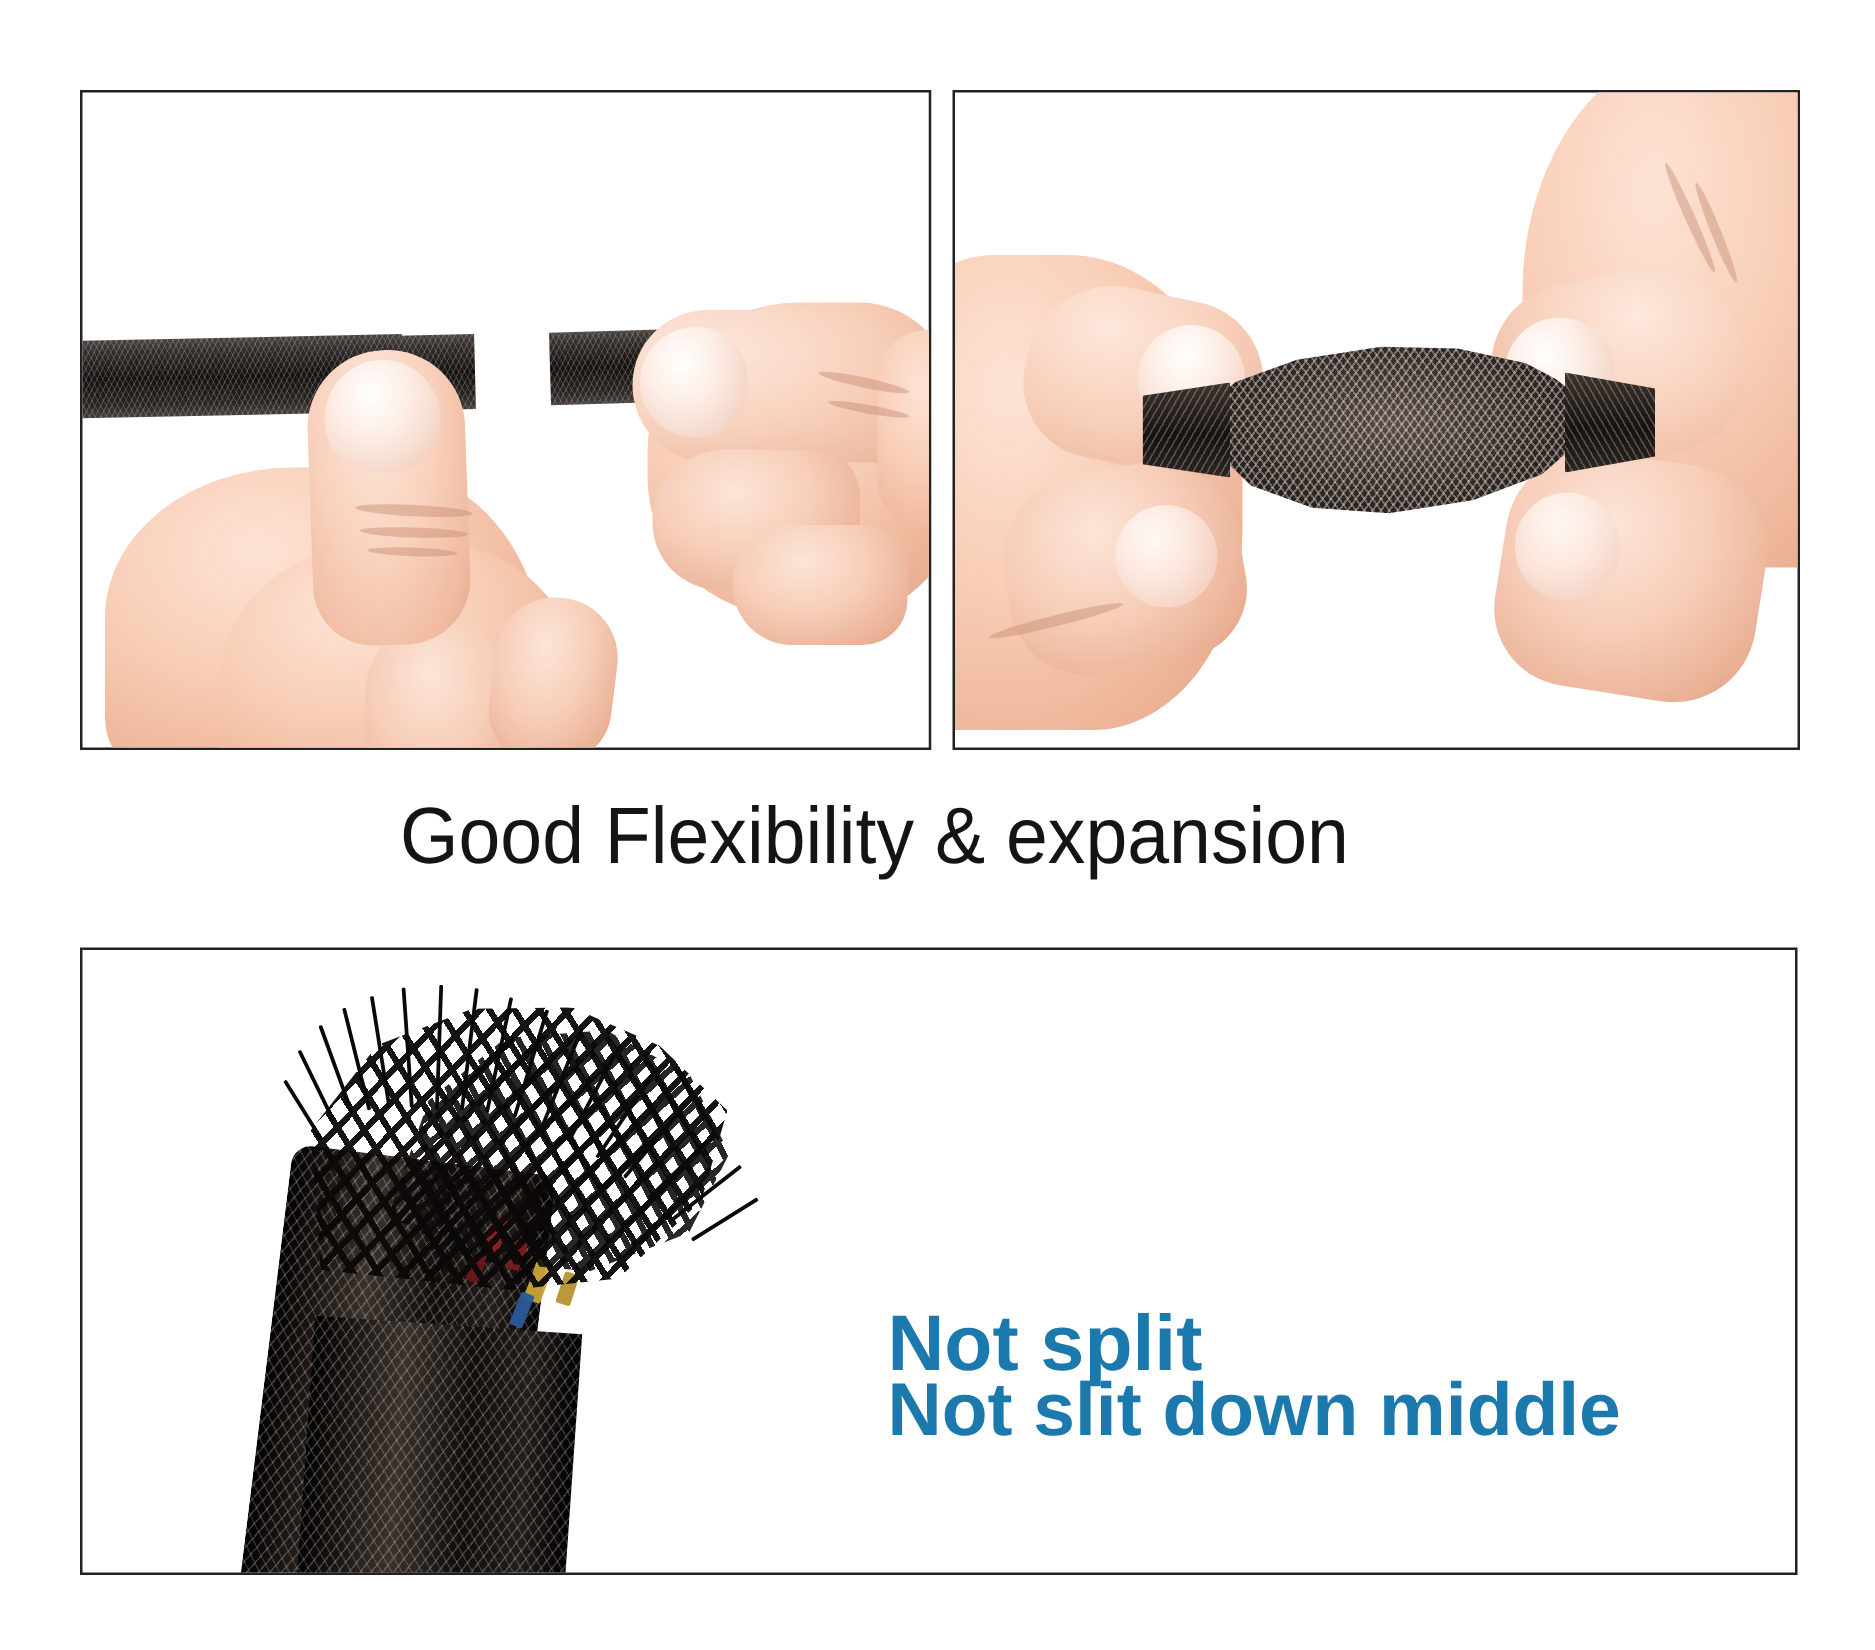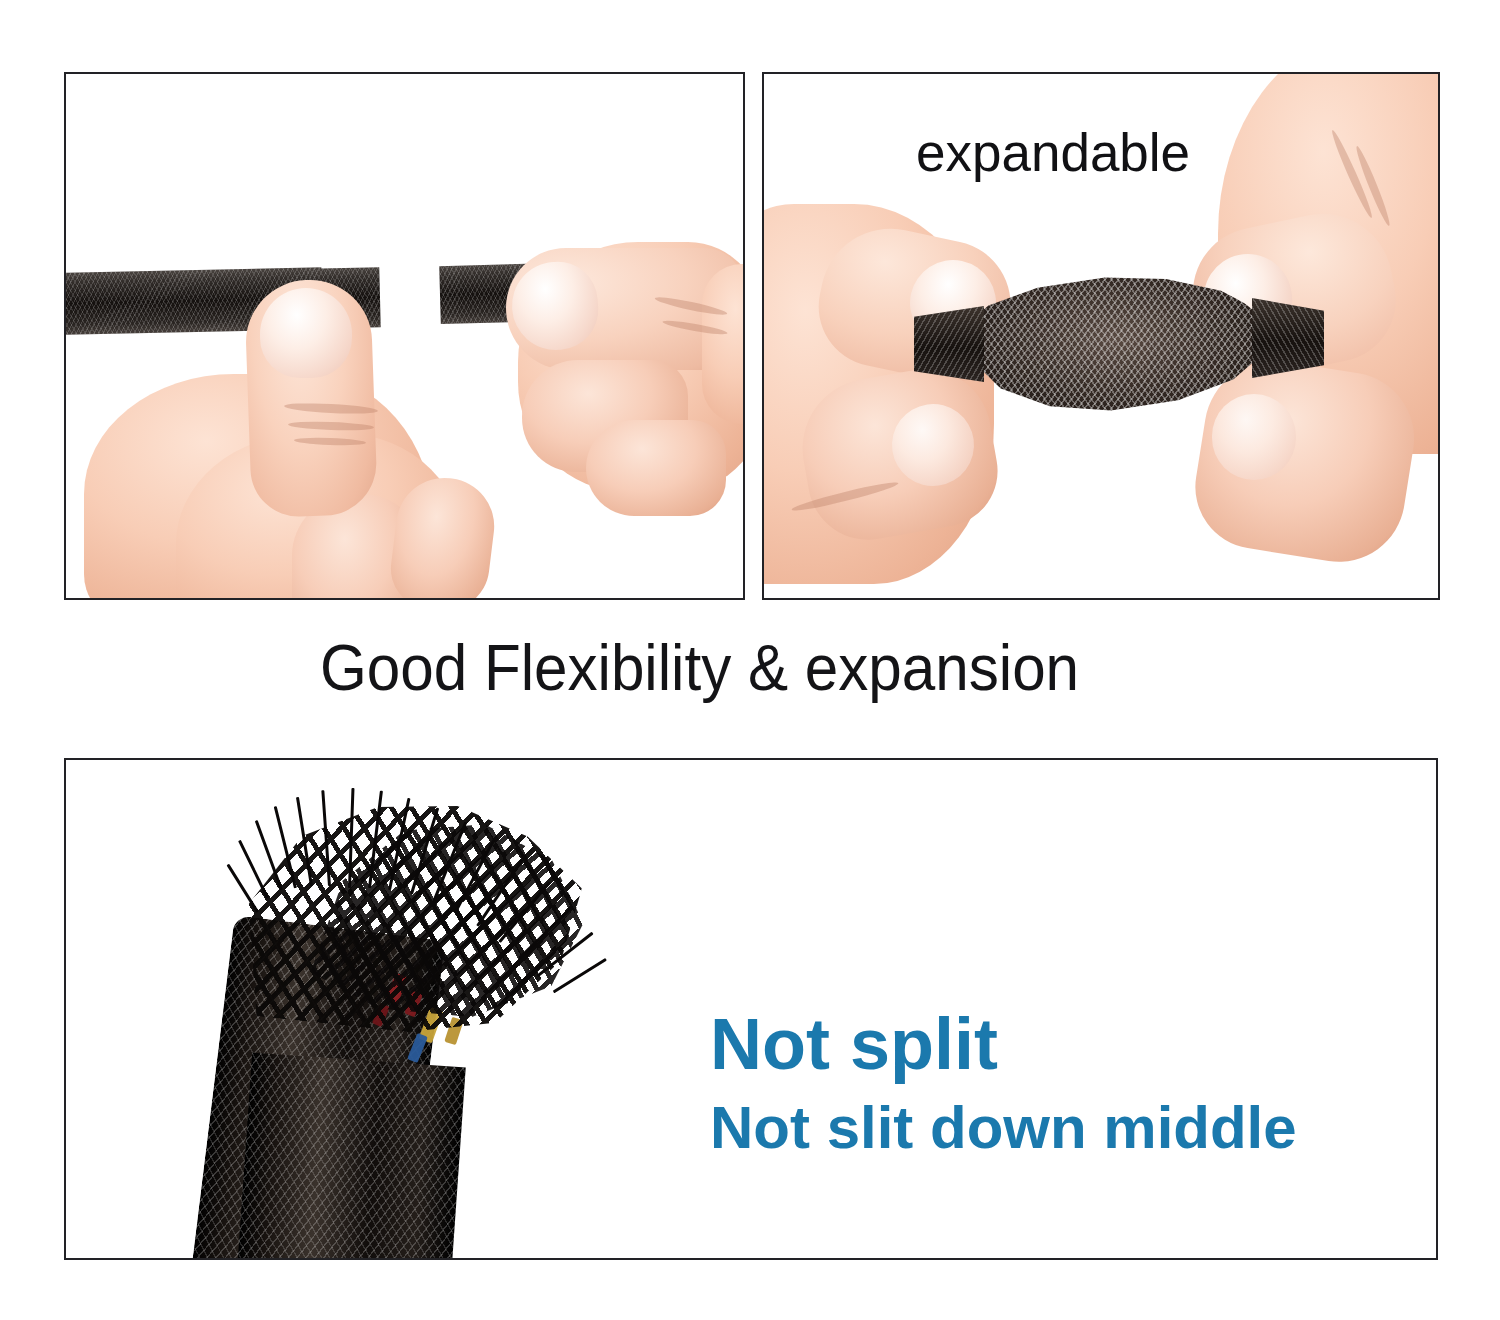--- a/index.html
+++ b/index.html
@@ -73,21 +73,21 @@
   }
   .cap-flex {
     position:absolute; left:320px; top:636px;
     font-size:64px; line-height:1; color:#141417;
     white-space:nowrap; transform:scaleX(0.94); transform-origin:left top;
   }
   .cap-blue {
     position:absolute; left:710px; color:#1b79ad;
     font-weight:bold; line-height:1; white-space:nowrap;
   }
-  #cap-nosplit { top:1008px; font-size:72px; }
+  #cap-nosplit { top:1044px; font-size:63px; }
   #cap-noslit  { top:1098px; font-size:60px;text-align:center; }
 </style>
 </head>
 <body>
 
 <div class="stage">
 
   <div class="panel" id="panel-flex">
 
     <div class="strap" style="left:-4px; top:196px; width:260px; height:62px; transform:rotate(-1.2deg);"></div>
@@ -207,21 +207,20 @@
     <div class="frill" style="left:388px; top:70px; width:3px; height:82px; transform:rotate(28deg);"></div>
     <div class="frill" style="left:410px; top:86px; width:3px; height:80px; transform:rotate(34deg);"></div>
     <div class="frill" style="left:432px; top:104px; width:3px; height:78px; transform:rotate(40deg);"></div>
     <div class="frill" style="left:452px; top:124px; width:3px; height:74px; transform:rotate(46deg);"></div>
     <div class="frill" style="left:470px; top:146px; width:3px; height:70px; transform:rotate(52deg);"></div>
     <div class="frill" style="left:486px; top:170px; width:3px; height:62px; transform:rotate(58deg);"></div>
     <div class="frill" style="left:200px; top:74px; width:3px; height:64px; transform:rotate(-26deg);"></div>
     <div class="frill" style="left:190px; top:96px; width:3px; height:56px; transform:rotate(-32deg);"></div>
   </div>
 
-  <div class="cap-expandable">expandable</div>
 
   <div class="cap-flex">Good Flexibility &amp; expansion</div>
 
   <div class="cap-blue" id="cap-nosplit">Not split</div>
 
   <div class="cap-blue" id="cap-noslit">Not slit down middle</div>
 
 </div>
 
 </body></html>

